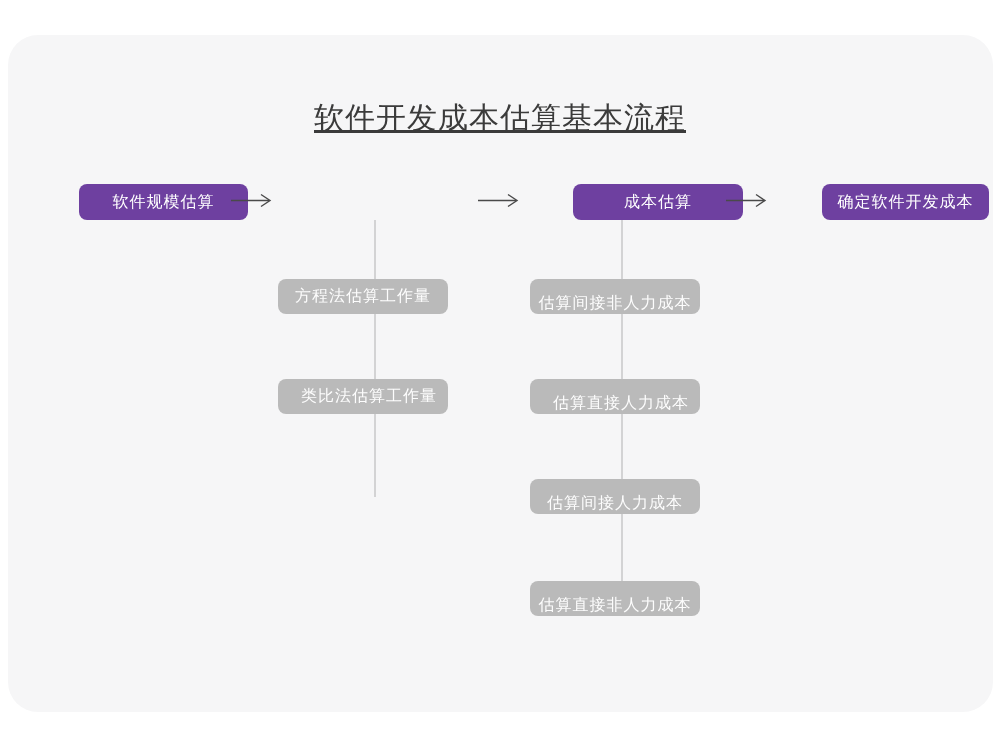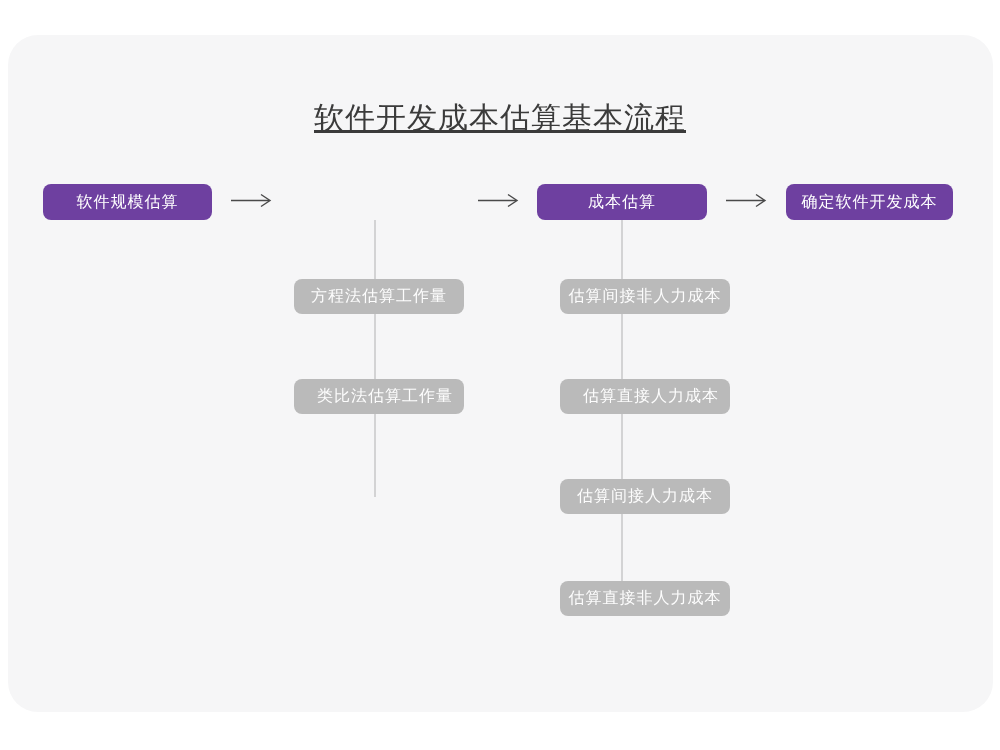--- a/index.html
+++ b/index.html
@@ -42,20 +42,21 @@
     height: 36px;
     background: #6e40a0;
     border-radius: 8px;
     color: #ffffff;
     font-size: 16px;
     display: flex;
     align-items: center;
     justify-content: center;
     letter-spacing: 1px;
     box-sizing: border-box;
+    margin-left: 36px;
   }
   .stage-1 { left: 43px;  width: 169px; }
   .stage-2 { left: 290px; width: 170px; }
   .stage-3 { left: 537px; width: 170px; text-align: right; }
   .stage-4 { left: 786px; width: 167px; }
   .h-arrow {
     position: absolute;
     top: 192px;
     width: 44px;
     height: 17px;
@@ -78,22 +79,22 @@
     background: #bababa;
     border-radius: 8px;
     color: #fdfdfd;
     font-size: 16px;
     display: flex;
     align-items: center;
     justify-content: center;
     letter-spacing: 1px;
     box-sizing: border-box;
   }
-  .col-work { left: 294px; text-align: center; }
-  .col-cost { left: 560px; }
+  .col-work { left: 278px; text-align: center; }
+  .col-cost { left: 530px; align-items: flex-end; }
   .row-1 { top: 279px; }
   .row-2 { top: 379px; padding-left: 12px; }
   .row-3 { top: 479px; }
   .row-4 { top: 581px; }
 </style>
 </head>
 <body>
 
 <div class="canvas">
 

